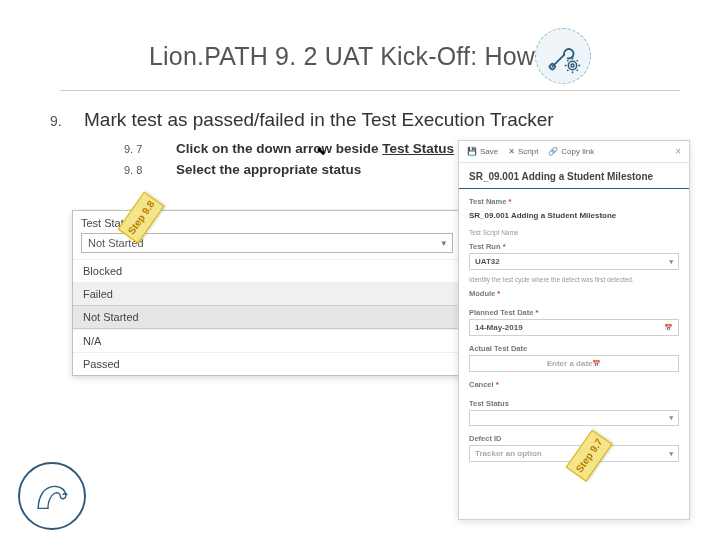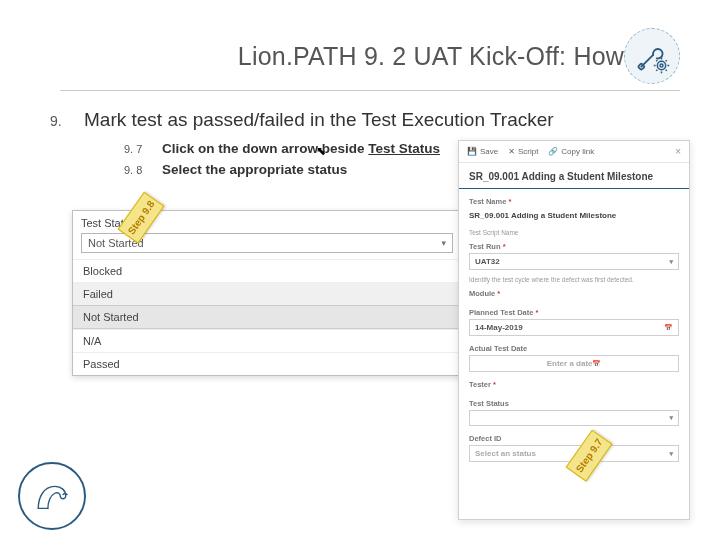--- a/index.html
+++ b/index.html
@@ -13,21 +13,21 @@
     overflow: hidden;
   }
   .slide {
     padding: 28px 40px 0 60px;
     position: relative;
     height: 100%;
   }
   .title-row {
     display: flex;
     align-items: center;
-    justify-content: flex-end;
+    justify-content: center;
     border-bottom: 1px solid #ccc;
     padding-bottom: 6px;
     margin-bottom: 18px;
   }
   .title {
     font-size: 25px;
     font-weight: 300;
     color: #555;
     letter-spacing: .2px;
   }
@@ -50,21 +50,21 @@
     margin-left: -10px;
   }
   .step-heading .num { font-size: 14px; color: #555; min-width: 16px; }
   .substeps {
     margin-left: 64px;
     font-size: 13px;
     color: #333;
   }
   .sub-row {
     display: flex;
-    gap: 16px;
+    gap: 30px;
     margin-bottom: 6px;
   }
   .sub-num { color: #555; font-size: 11px; min-width: 22px; padding-top: 2px;}
   .sub-text { font-weight: 600; font-size: 13.5px; }
   .sub-text .u { text-decoration: underline; color: #333; }
 
   
   .panel-left {
     position: absolute;
     left: 72px;
@@ -287,35 +287,35 @@
 
     <div class="fld">
       <div class="lbl"><span>Actual Test Date</span></div>
       <div class="val" style="color:#aaa;justify-content:center;">
         <span>Enter a date</span>
           <span class="chev">📅</span>
       </div>
     </div>
 
     <div class="fld">
-      <div class="lbl"><span>Tester</span> <span class="req">*</span></div>
+      <div class="lbl"><span>Cancel</span> <span class="req">*</span></div>
     </div>
 
     <div class="fld">
       <div class="lbl"><span>Test Status</span></div>
       <div class="val">
         <span></span>
           <span class="chev">▾</span>
       </div>
     </div>
 
     <div class="fld">
       <div class="lbl"><span>Defect ID</span></div>
       <div class="val" style="color:#aaa;">
-        <span>Select an status</span>
+        <span>Tracker an option</span>
           <span class="chev">▾</span>
       </div>
     </div>
   </div>
 
   <div class="tag left">Step 9.8</div>
   <div class="tag right">Step 9.7</div>
 
   <div class="lion">
     <svg viewBox="0 0 64 64">

